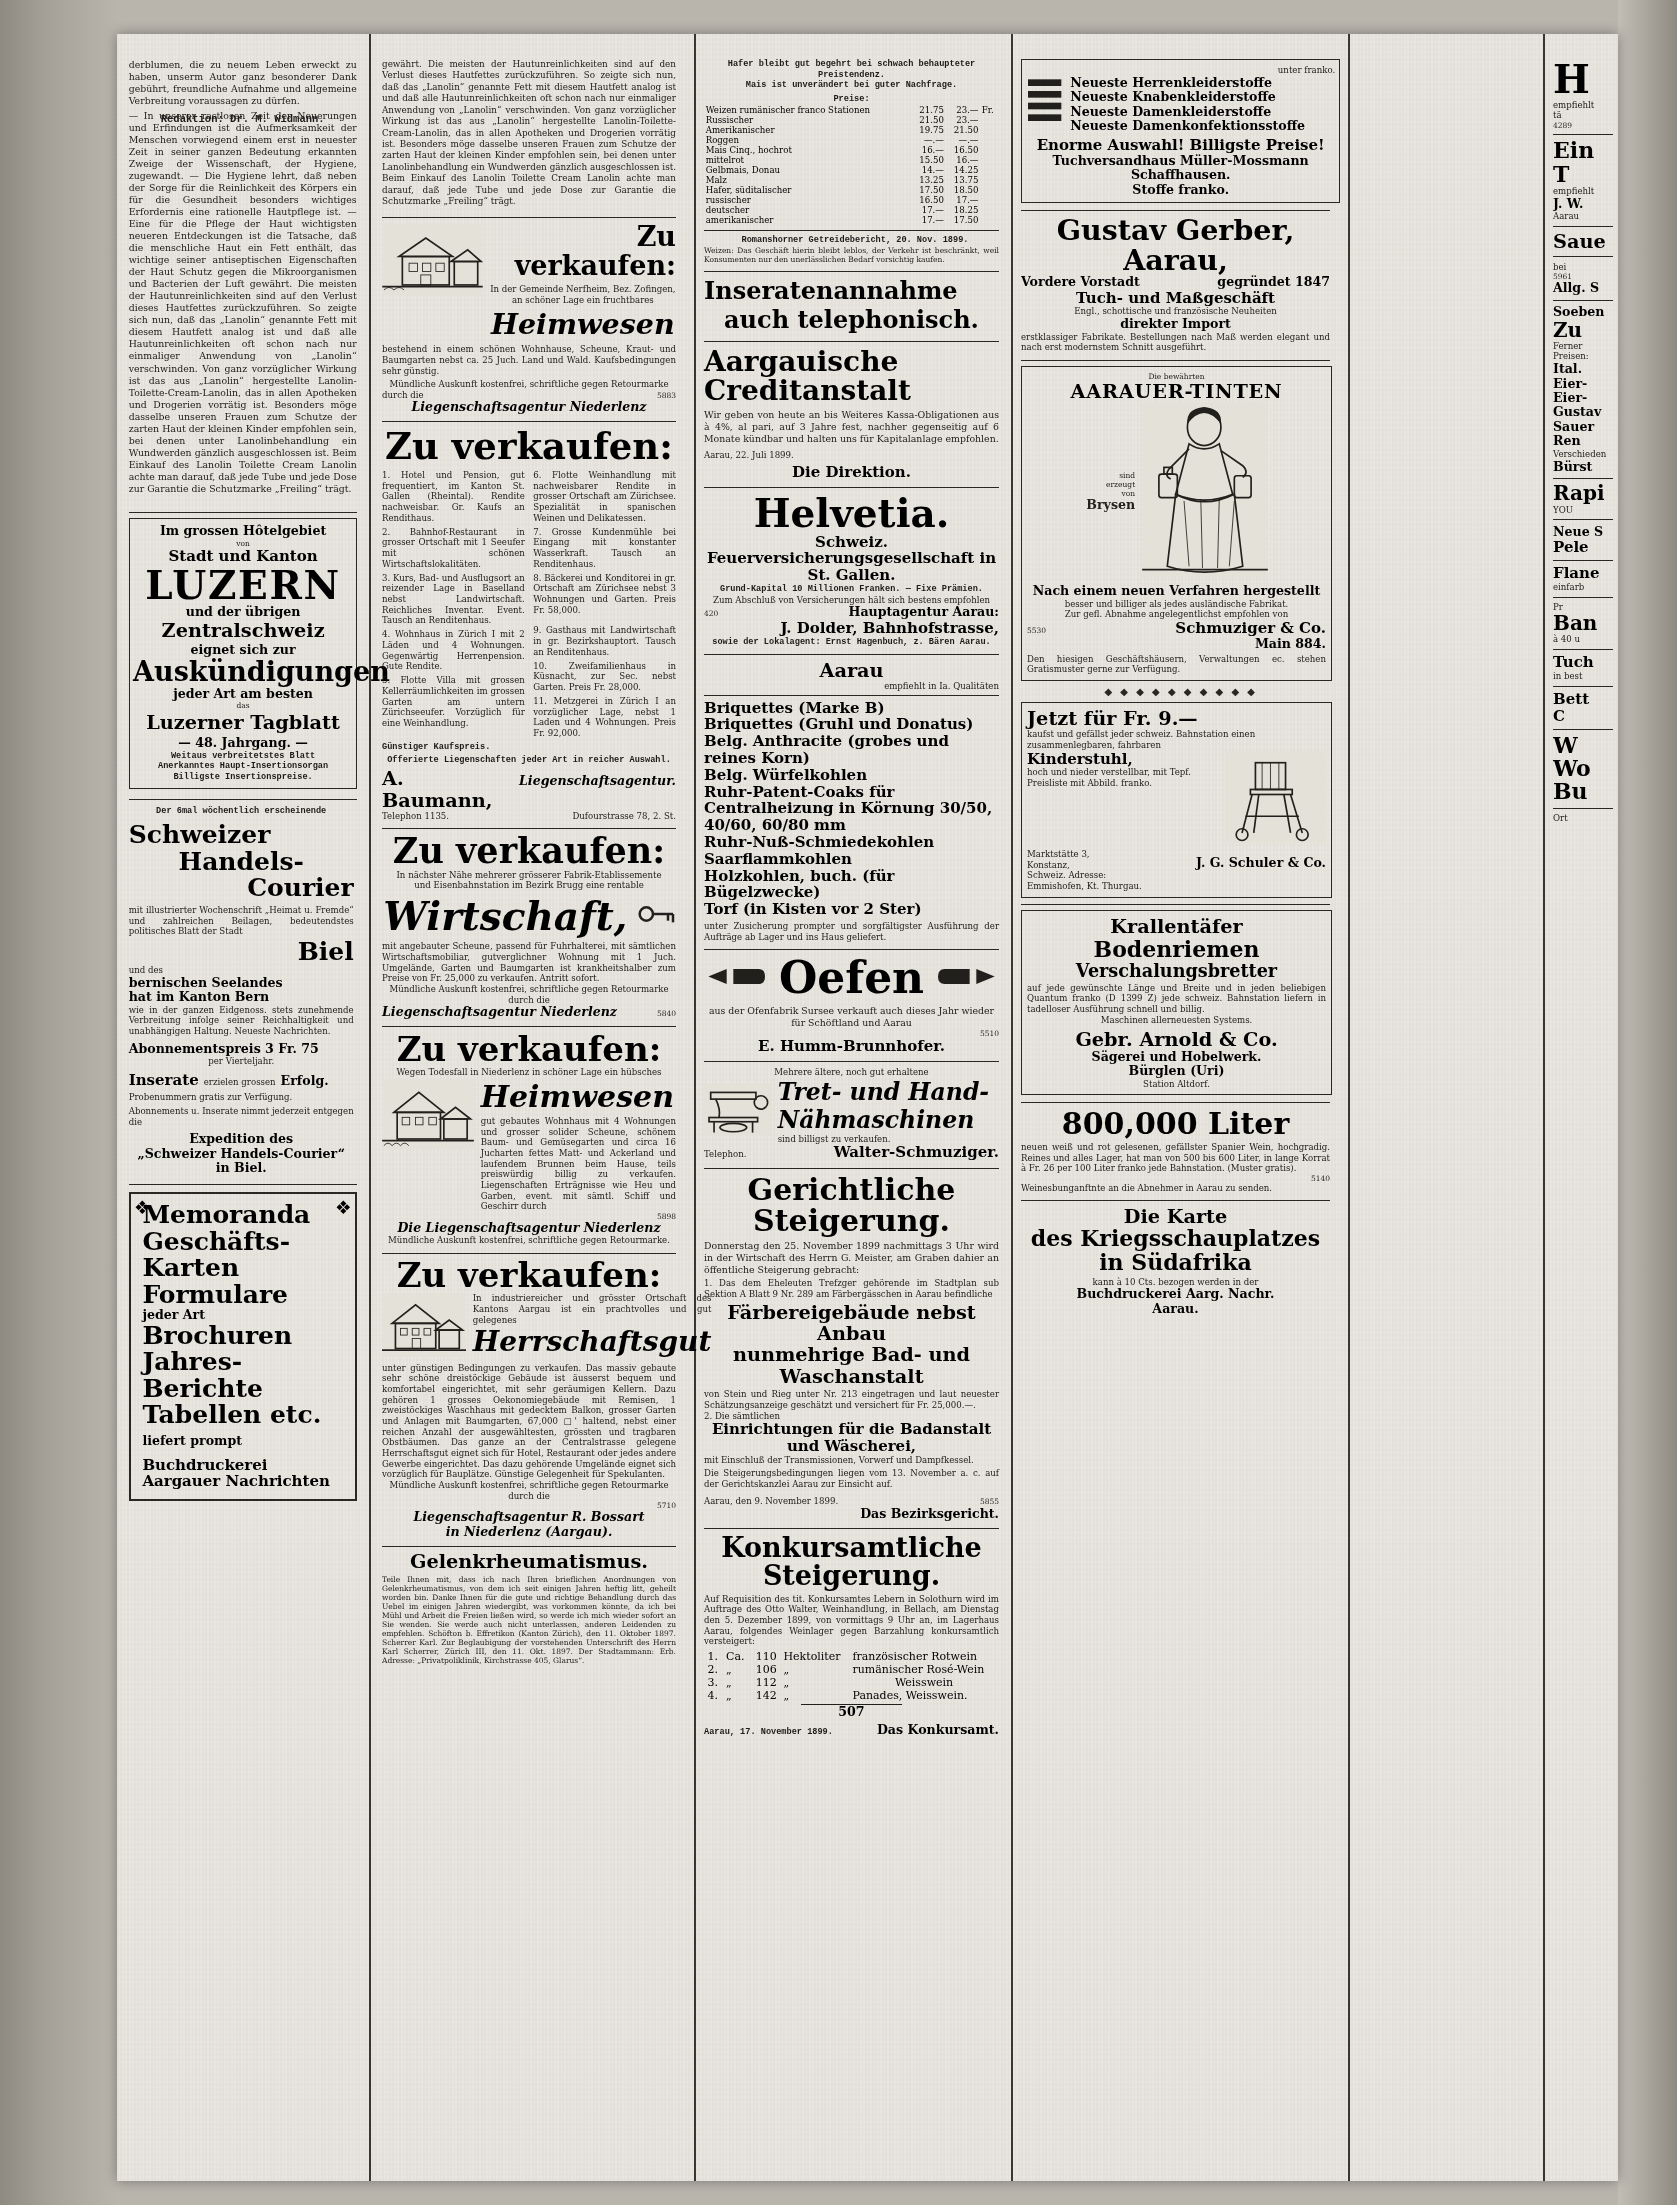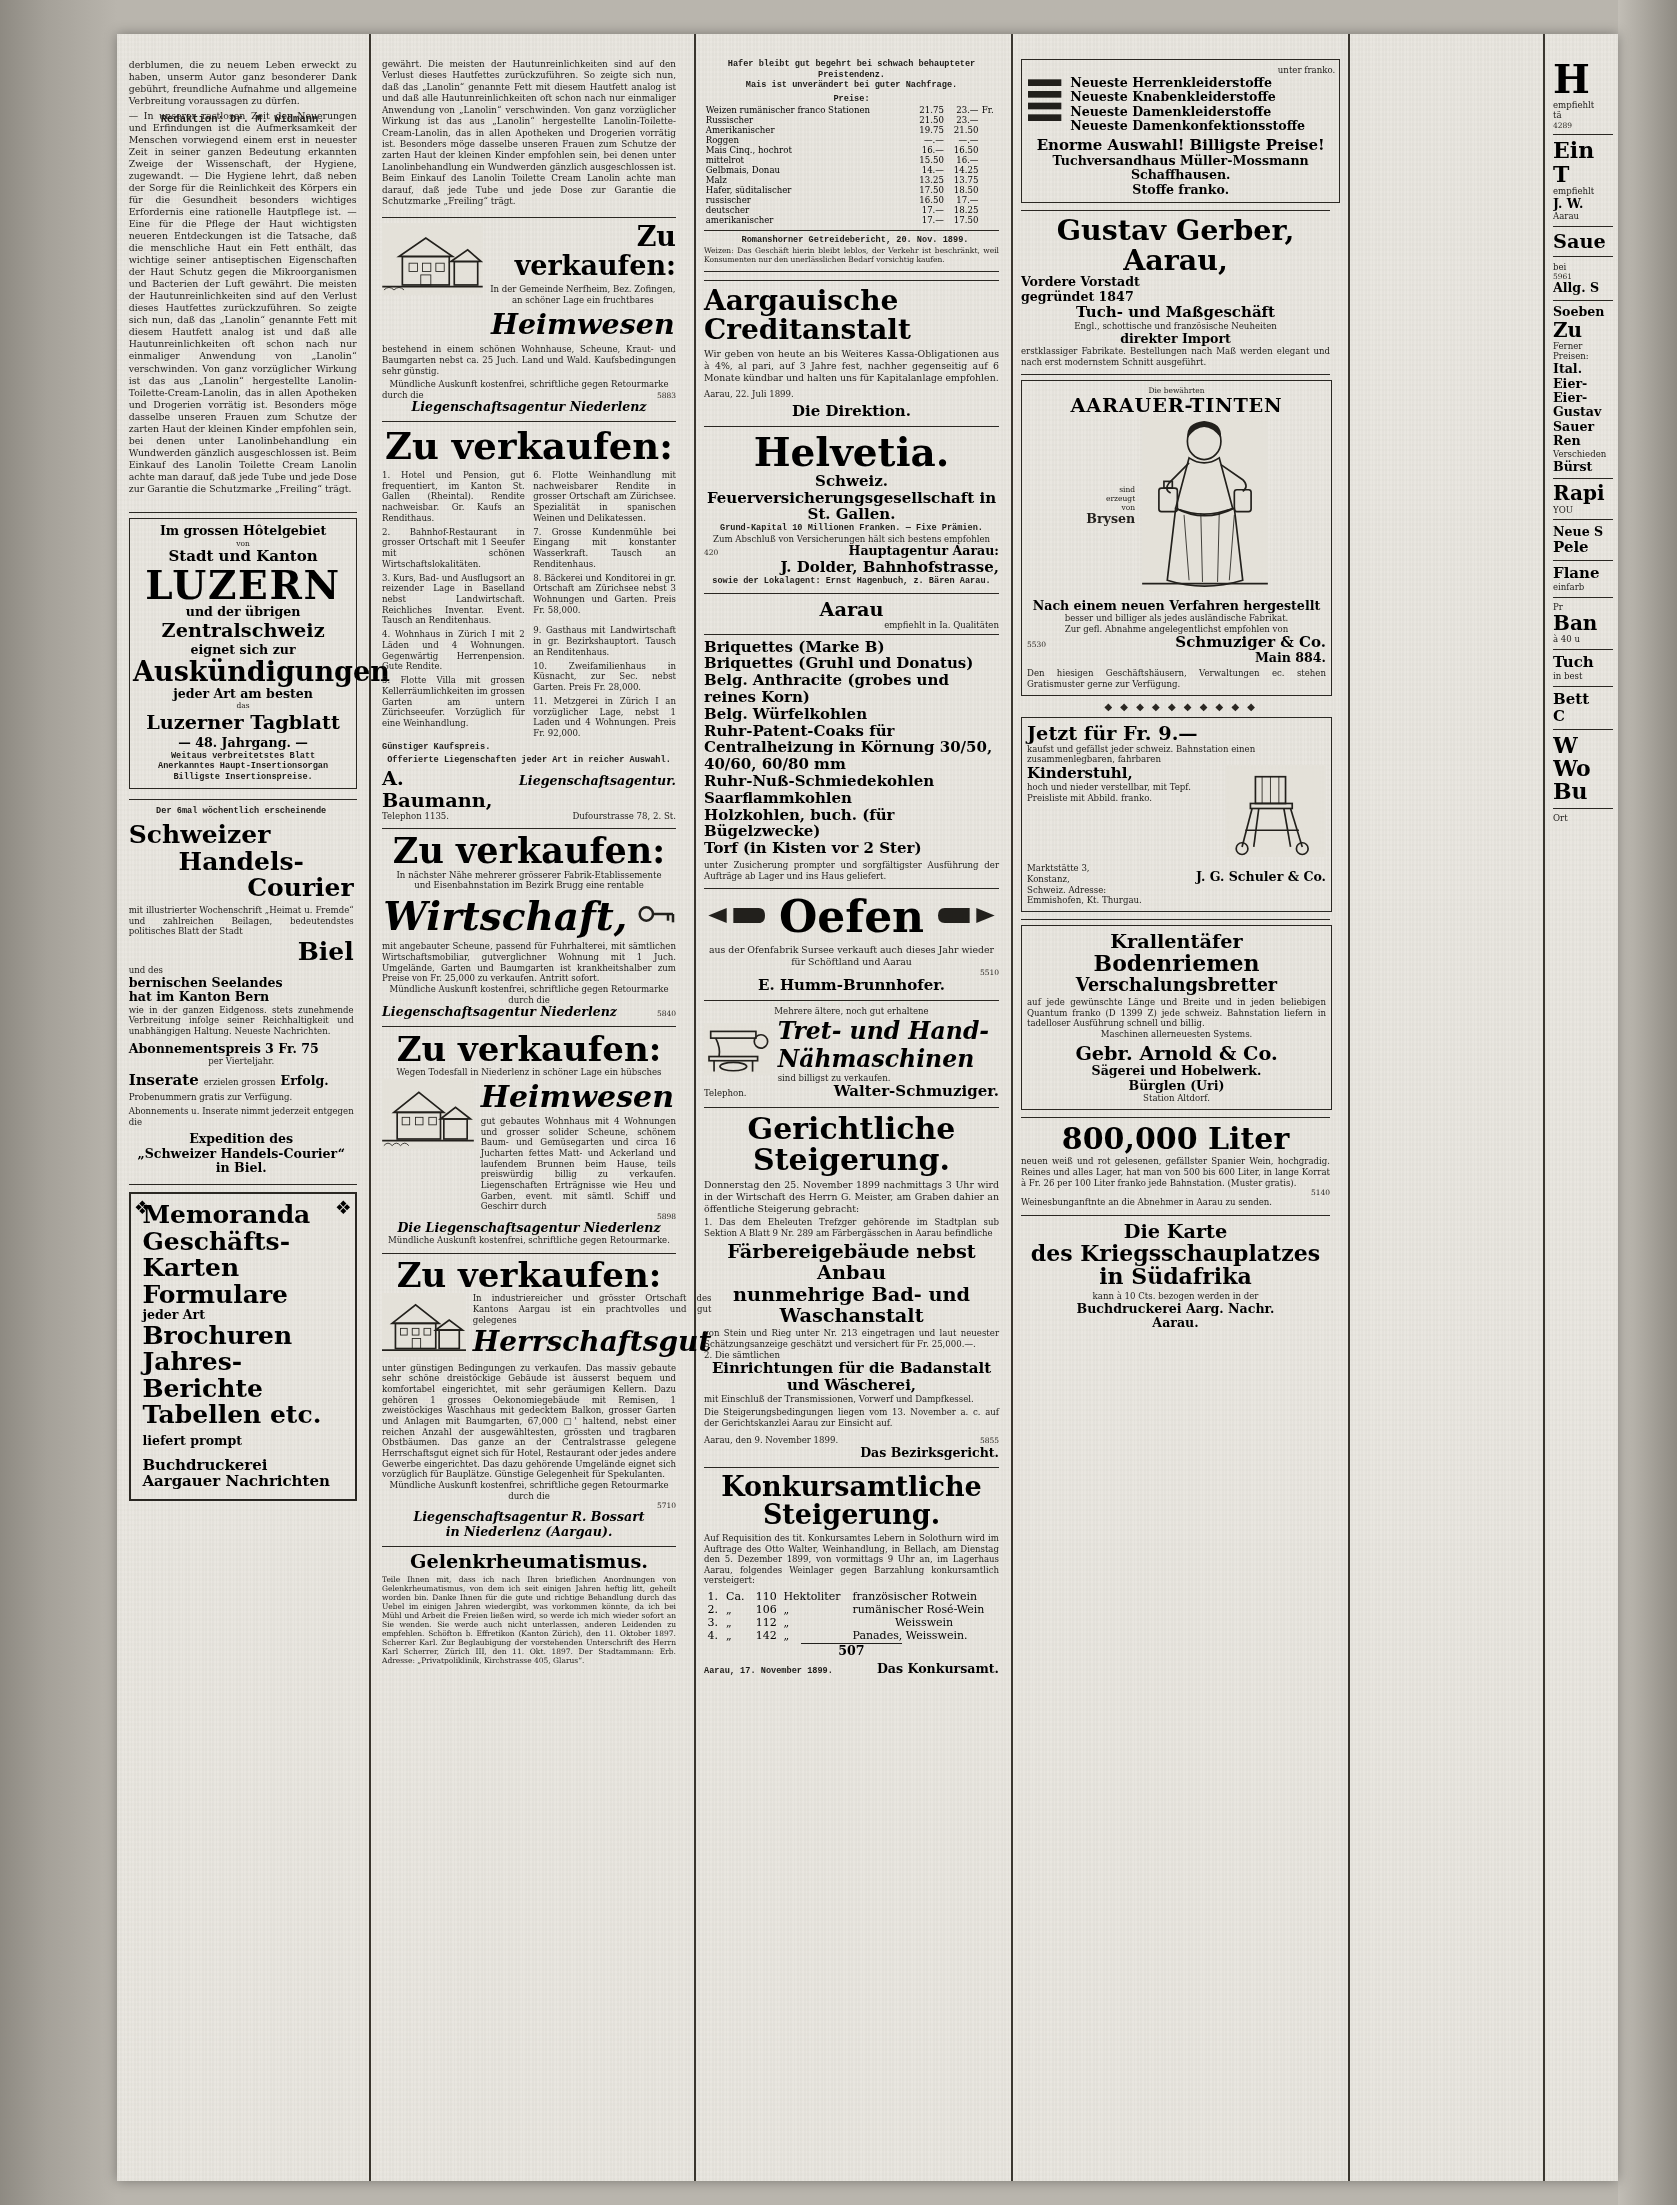--- a/index.html
+++ b/index.html
@@ -416,20 +416,24 @@
           </tbody>
       </table>
     </div>
 
     <div class="hr-s" style="width:295px; margin-top:5px;"></div>
     <div class="body-txt-sm b center">Romanshorner Getreidebericht, 20. Nov. 1899.</div>
     <div class="tiny just" style="width:295px;">Weizen: Das Geschäft hierin bleibt leblos, der Verkehr ist beschränkt, weil Konsumenten nur den unerlässlichen Bedarf vorsichtig kaufen.</div>
 
     <div class="hr-s" style="width:295px; margin-top:6.7px;"></div>
 
+    <div style="width:295px; margin-top:6.7px;">
+      <div class="hd2" style="font-size:24px;">Inseratenannahme</div>
+      <div class="hd2" style="font-size:24px; text-align:center; margin-top:3.4px;">auch telephonisch.</div>
+    </div>
 
     <div class="hr-s" style="width:295px; margin-top:8.4px;"></div>
 
     <div style="width:295px; margin-top:5px;">
       <div class="hd1" style="font-size:28px;">Aargauische Creditanstalt</div>
       <div class="body-txt just" style="margin-top:4.2px;">Wir geben von heute an bis Weiteres Kassa-Obligationen aus à 4%, al pari, auf 3 Jahre fest, nachher gegenseitig auf 6 Monate kündbar und halten uns für Kapitalanlage empfohlen.</div>
       <div class="body-txt-sm" style="margin-top:4.2px;">Aarau, 22. Juli 1899.</div>
       <div class="hd4 center" style="margin-top:3.4px;">Die Direktion.</div>
     </div>
 
@@ -608,21 +612,21 @@
       </div>
       <div class="hd4 center" style="margin-top:3.4px;">Enorme Auswahl!  Billigste Preise!</div>
       <div class="hd5 center">Tuchversandhaus Müller-Mossmann Schaffhausen.</div>
       <div class="hd5 center">Stoffe franko.</div>
     </div>
 
     <div class="hr-s" style="width:309px; margin-top:6.7px;"></div>
 
     <div style="width:309px; margin-top:5px;">
       <div class="hd1 center" style="font-size:28.5px;">Gustav Gerber, Aarau,</div>
-      <div style="display:flex; justify-content:space-between; align-items:baseline;flex-direction:column;">
+      <div style="display:flex; justify-content:space-between; align-items:baseline;">
         <span class="hd5">Vordere Vorstadt</span>
         <span class="hd5">gegründet 1847</span>
       </div>
       <div class="hd4 center">Tuch- und Maßgeschäft</div>
       <div class="body-txt-sm center">Engl., schottische und französische Neuheiten</div>
       <div class="hd5 center">direkter Import</div>
       <div class="body-txt-sm just">erstklassiger Fabrikate. Bestellungen nach Maß werden elegant und nach erst modernstem Schnitt ausgeführt.</div>
     </div>
 
     <div class="hr-s" style="width:309px; margin-top:6.7px;"></div>

